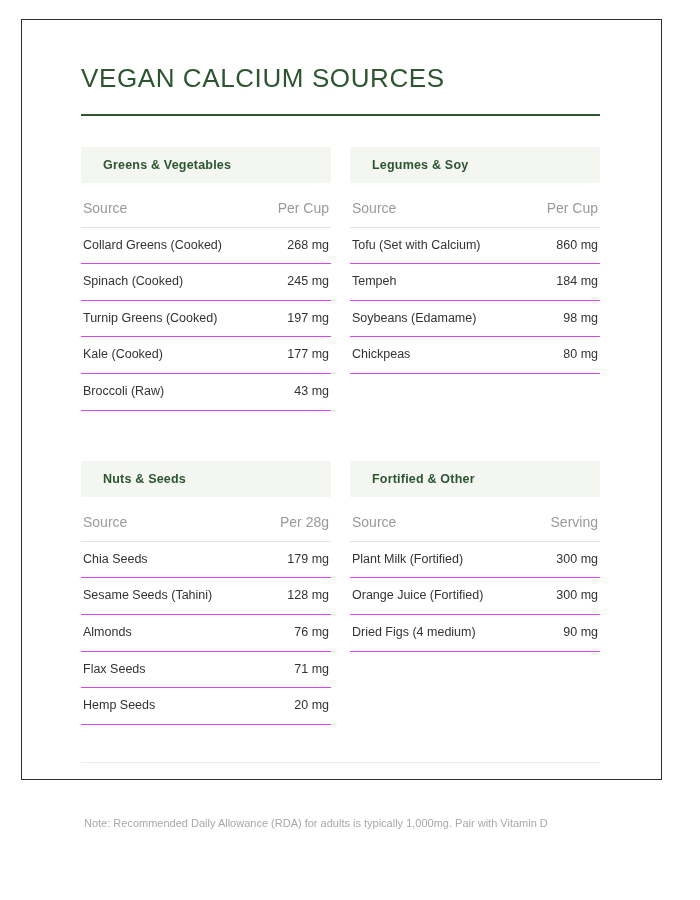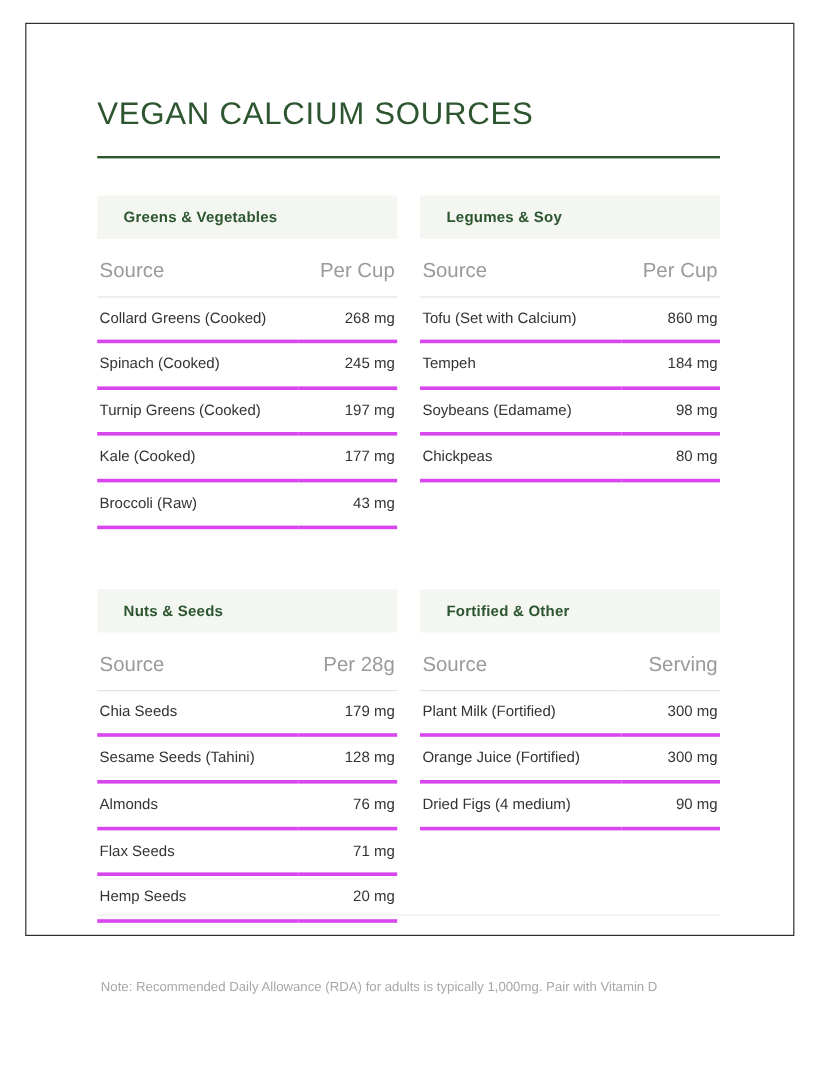--- a/index.html
+++ b/index.html
@@ -27,21 +27,21 @@
     top: 19px;
     width: 641px;
     height: 761px;
     border: 1px solid #2e2e2e;
     background: #ffffff;
   }
 
   .content {
     position: absolute;
     left: 81px;
-    top: 80px;
+    top: 64px;
     width: 519px;
   }
 
   .doc-title {
     font-size: 26px;
     font-weight: 400;
     letter-spacing: 0.6px;
     color: #2c5530;
     line-height: 1.1;
     white-space: nowrap;
@@ -74,41 +74,41 @@
   }
 
   table.nutri {
     width: 100%;
     border-collapse: collapse;
     table-layout: fixed;
     margin-top: 4px;
   }
 
   table.nutri th {
-    font-size: 17px;
+    font-size: 14px;
     font-weight: 400;
     color: #9a9a9a;
     text-align: left;
     padding: 13px 2px 11px 2px;
     border-bottom: 1px solid #e3e3e3;
     vertical-align: bottom;
   }
 
   table.nutri th.amt,
   table.nutri td.amt {
     text-align: right;
     width: 82px;
     white-space: nowrap;
   }
 
   table.nutri td {
     font-size: 12.5px;
     color: #333333;
     padding: 10px 2px 10px 2px;
-    border-bottom: 3px solid #d946ef;
+    border-bottom: 1px solid #d946ef;
     line-height: 1.25;
     vertical-align: middle;
   }
 
   table.nutri td.src { width: 168px; }
 
   .footer-rule {
     position: absolute;
     left: 81px;
     top: 762px;

